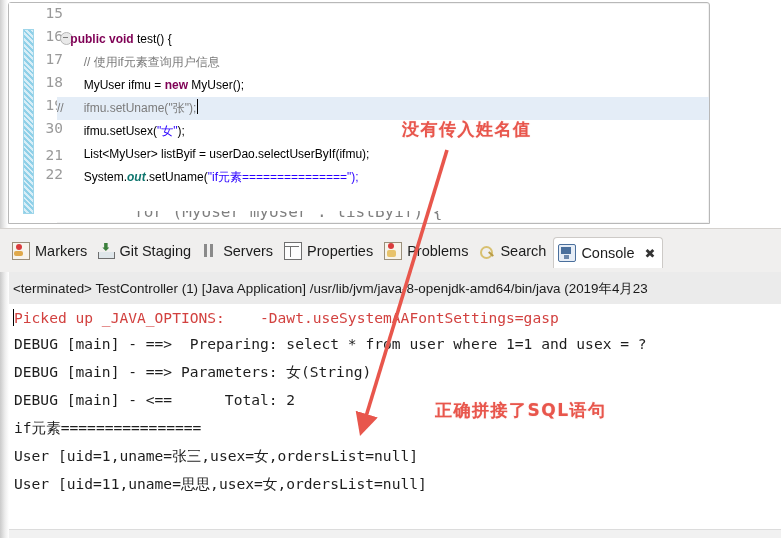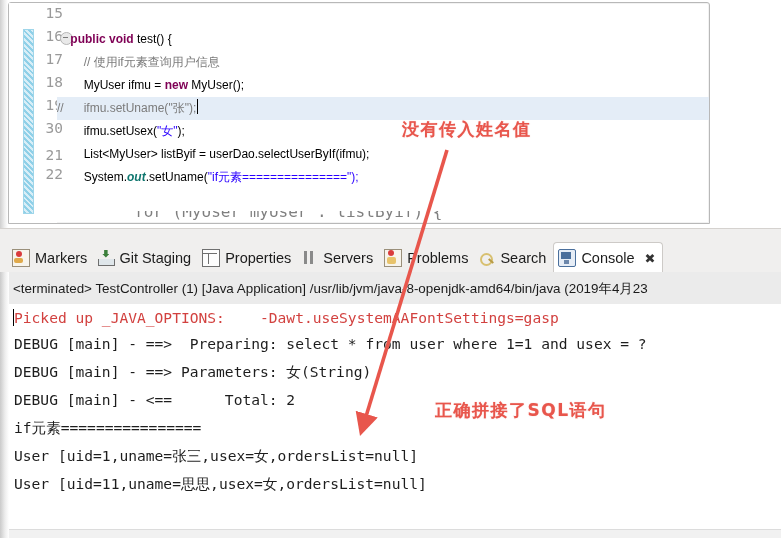--- a/index.html
+++ b/index.html
@@ -114,21 +114,21 @@
   
   #tabbar {
     position: absolute;
     left: 0; top: 228px; width: 781px; height: 44px;
     background: #f0efee;
     border-top: 1px solid #d5d2cf;
   }
   #tabbar-inner {
     position: absolute;
     left: 8px; top: 3px; right: 0; bottom: 0;
-    display: flex; align-items: center;
+    display: flex; align-items: flex-start;
   }
   .tab {
     display: flex; align-items: center;
     gap: 5px;
     height: 28px;
     padding: 0 7px 0 4px;
     font-size: 14.5px;
     color: #1c1c1c;
     cursor: default;
     position: relative;
@@ -295,26 +295,26 @@
   <div id="tabbar-inner">
     <div class="tab">
       <span class="tabicon ic-markers"></span>
       <span class="tab-label">Markers</span>
     </div>
     <div class="tab">
       <span class="tabicon ic-git"></span>
       <span class="tab-label">Git Staging</span>
     </div>
     <div class="tab">
+      <span class="tabicon ic-servers"></span>
+      <span class="tab-label">Servers</span>
+    </div>
+    <div class="tab">
       <span class="tabicon ic-props"></span>
       <span class="tab-label">Properties</span>
-    </div>
-    <div class="tab">
-      <span class="tabicon ic-servers"></span>
-      <span class="tab-label">Servers</span>
     </div>
     <div class="tab">
       <span class="tabicon ic-problems"></span>
       <span class="tab-label">Problems</span>
     </div>
     <div class="tab">
       <span class="tabicon ic-search"></span>
       <span class="tab-label">Search</span>
     </div>
     <div class="tab active">

